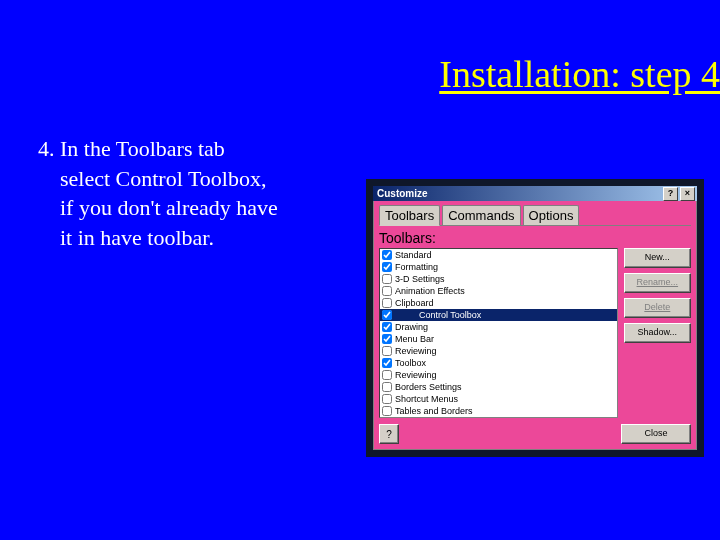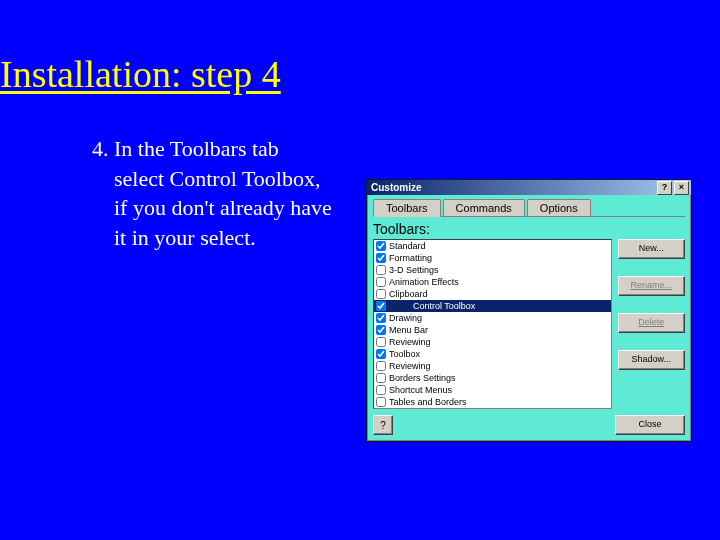--- a/index.html
+++ b/index.html
@@ -7,51 +7,51 @@
     padding: 0;
     width: 720px;
     height: 540px;
     background: #0000ff;
     font-family: "Times New Roman", Times, serif;
     overflow: hidden;
   }
   .slide-title {
     color: #ffff00;
     font-size: 38px;
-    text-align: left;
+    text-align: right;
     padding-top: 52px;
     font-weight: normal;
     text-decoration: underline;
     text-underline-offset: 4px;
   }
   .body {
     display: flex;
     padding-top: 38px;
   }
   .instructions {
     color: #ffffff;
     font-size: 22px;
     line-height: 1.35;
-    padding-left: 114px;
+    padding-left: 60px;
     width: 300px;
   }
   .step-num {
     margin-left: -22px;
   }
 
   
   .dialog {
     position: absolute;
     left: 366px;
     top: 179px;
     width: 324px;
-    background: #5eead4;
+    background: #ec4899;
     font-family: Tahoma, "MS Sans Serif", Arial, sans-serif;
     font-size: 9px;
-    border: 1px solid #0f172a;
+    border: 7px solid #0f172a;
     box-shadow: 0 0 0 1px #808080 inset;
   }
   .titlebar {
     background: linear-gradient(to right, #0a246a, #a6caf0);
     color: #fff;
     height: 15px;
     display: flex;
     align-items: center;
     padding: 0 2px 0 4px;
     font-size: 10px;
@@ -77,28 +77,28 @@
   }
   .dlg-body {
     padding: 4px 6px 6px 6px;
   }
   .tabs {
     display: flex;
     border-bottom: 1px solid #808080;
     margin-bottom: 4px;
   }
   .tab {
-    padding: 2px 12px;
+    padding: 2px 5px;
     border: 1px solid #808080;
     border-bottom: none;
     background: #d4d0c8;
     border-top-left-radius: 2px;
     border-top-right-radius: 2px;
     margin-right: 2px;
-    font-size: 11px;
+    font-size: 13px;
     position: relative;
   }
   .tab.active {
     background: #d4d0c8;
     border-bottom: 1px solid #d4d0c8;
     margin-bottom: -1px;
     z-index: 2;
   }
   .label {
     font-size: 14px;
@@ -138,21 +138,21 @@
     width: 10px; height: 10px; margin: 0 3px 0 0;
   }
   .li.selected {
     background: #0a246a;
     color: #fff;
     gap: 24px;
   }
   .btncol {
     display: flex;
     flex-direction: column;
-    gap: 17px;
+    gap: 5px;
     width: 74px;
   }
   .winbtn {
     height: 18px;
     background: #d4d0c8;
     border: 1px solid #fff;
     border-right-color: #404040;
     border-bottom-color: #404040;
     box-shadow: inset -1px -1px 0 #808080;
     font-size: 9px;
@@ -185,21 +185,21 @@
 <body>
 
 <div class="slide-title">Installation:  step 4</div>
 
 <div class="body">
   <div class="instructions">
     <span class="step-num">4.</span>
     <span>In the Toolbars tab</span><br>
     <span>select Control Toolbox,</span><br>
     <span>if you don't already have</span><br>
-    <span>it in your select.</span>
+    <span>it in have toolbar.</span>
   </div>
 </div>
 
 <div class="dialog">
   <div class="titlebar">
     <span>Customize</span>
     <span class="spacer"></span>
     <span class="wbtn">?</span>
     <span class="wbtn">×</span>
   </div>

